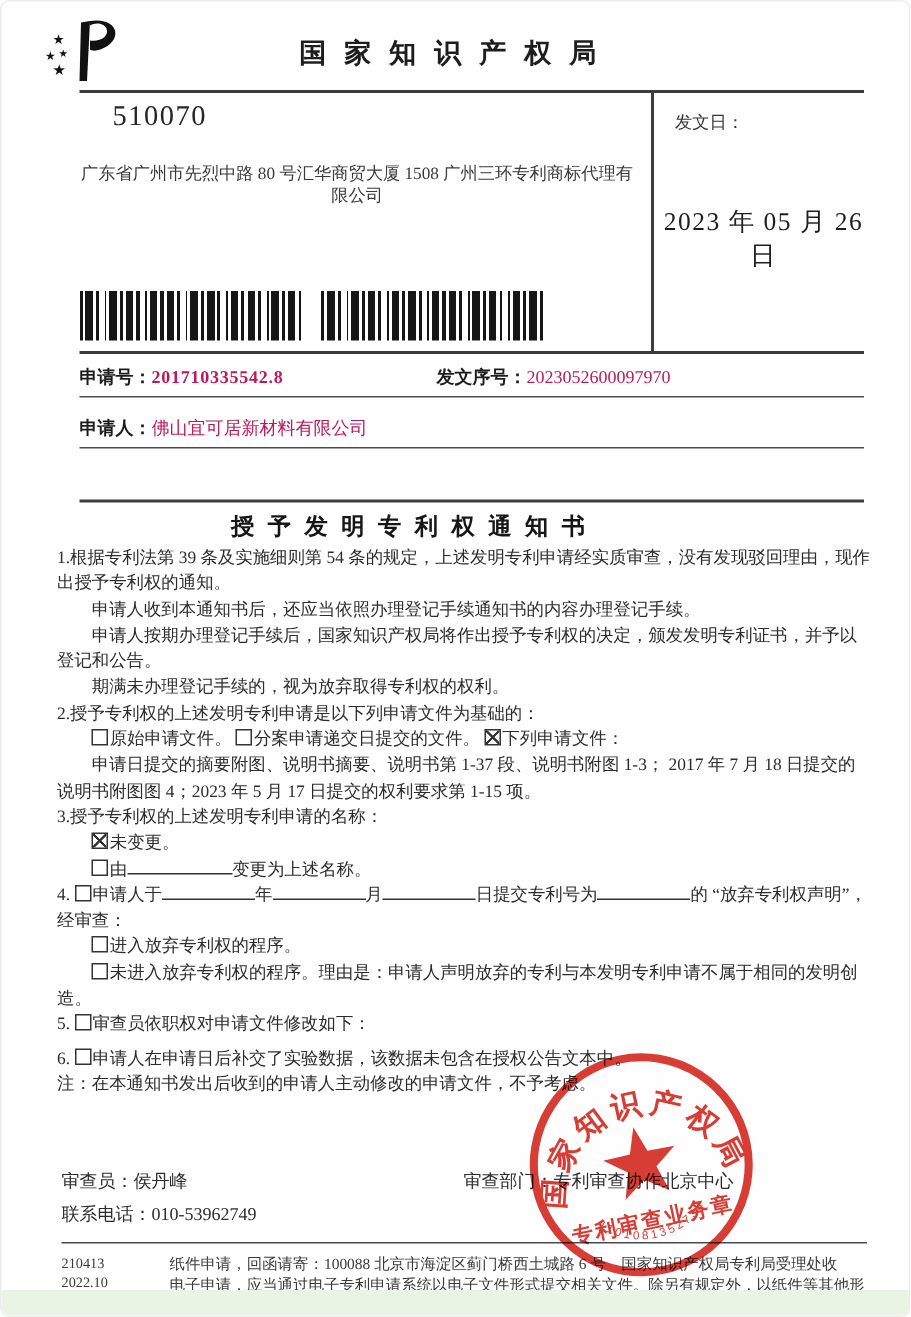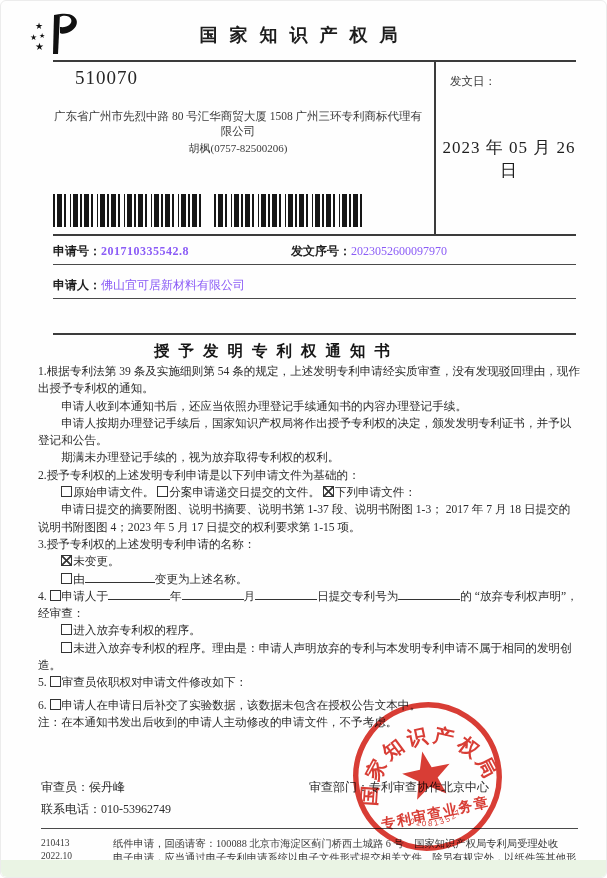--- a/index.html
+++ b/index.html
@@ -33,21 +33,21 @@
       #161616 4px 9px, transparent 9px 11px,
       #161616 11px 13px, transparent 13px 17px,
       #161616 17px 18px, transparent 18px 20px,
       #161616 20px 25px, transparent 25px 27px); }
   .bc1 { left:52px; width:151px; }
   .bc2 { left:213px; width:148px; }
 
   
   .meta-row { position:absolute; left:52px; width:523px; font-size:12px; }
   .lbl { font-weight:bold; color:#1d1d1d; }
-  .val { color:#8b5cf6; }
+  .val { color:#be185d; }
   .val.b { font-weight:bold; letter-spacing:.5px; }
 
   .notice-title { position:absolute; left:0; top:340px; width:551px; text-align:center;
                   font-size:15.5px; font-weight:bold; letter-spacing:9px; color:#161616; }
 
   
   .body-text { position:absolute; left:37px; top:362px; width:542px;
                font-size:11.6px; line-height:17.3px; color:#2c2c2c; }
   .indent { text-indent:2em; }
   .cb { display:inline-block; width:11px; height:11px; border:1.3px solid #333;
@@ -87,21 +87,20 @@
     <path d="M27 8 L33 7 L31 47 L26 47 Z" fill="#111"></path>
     <path d="M33 7 C52 4 56 20 40 26 C37 27 34 27 33 26 L33 20 C40 21 46 17 44 12 C42 8 36 8 33 10 Z" fill="#111"></path>
   </svg>
 
   <div class="agency-title">国家知识产权局</div>
   <div class="rule" style="top:59px;"></div>
 
   <div class="vdiv"></div>
   <div class="postcode">510070</div>
   <div class="addr">广东省广州市先烈中路 80 号汇华商贸大厦 1508 广州三环专利商标代理有限公司</div>
-  <div class="contact">胡枫(0757-82500206)</div>
   <div class="dispatch-label">发文日：</div>
   <div class="dispatch-date">2023 年 05 月 26 日</div>
 
   <div class="barcode bc1"></div>
   <div class="barcode bc2"></div>
 
   <div class="rule" style="top:233px;"></div>
 
   <div class="meta-row" style="top:242px;">
     <span class="lbl">申请号：</span><span class="val b">201710335542.8</span>

